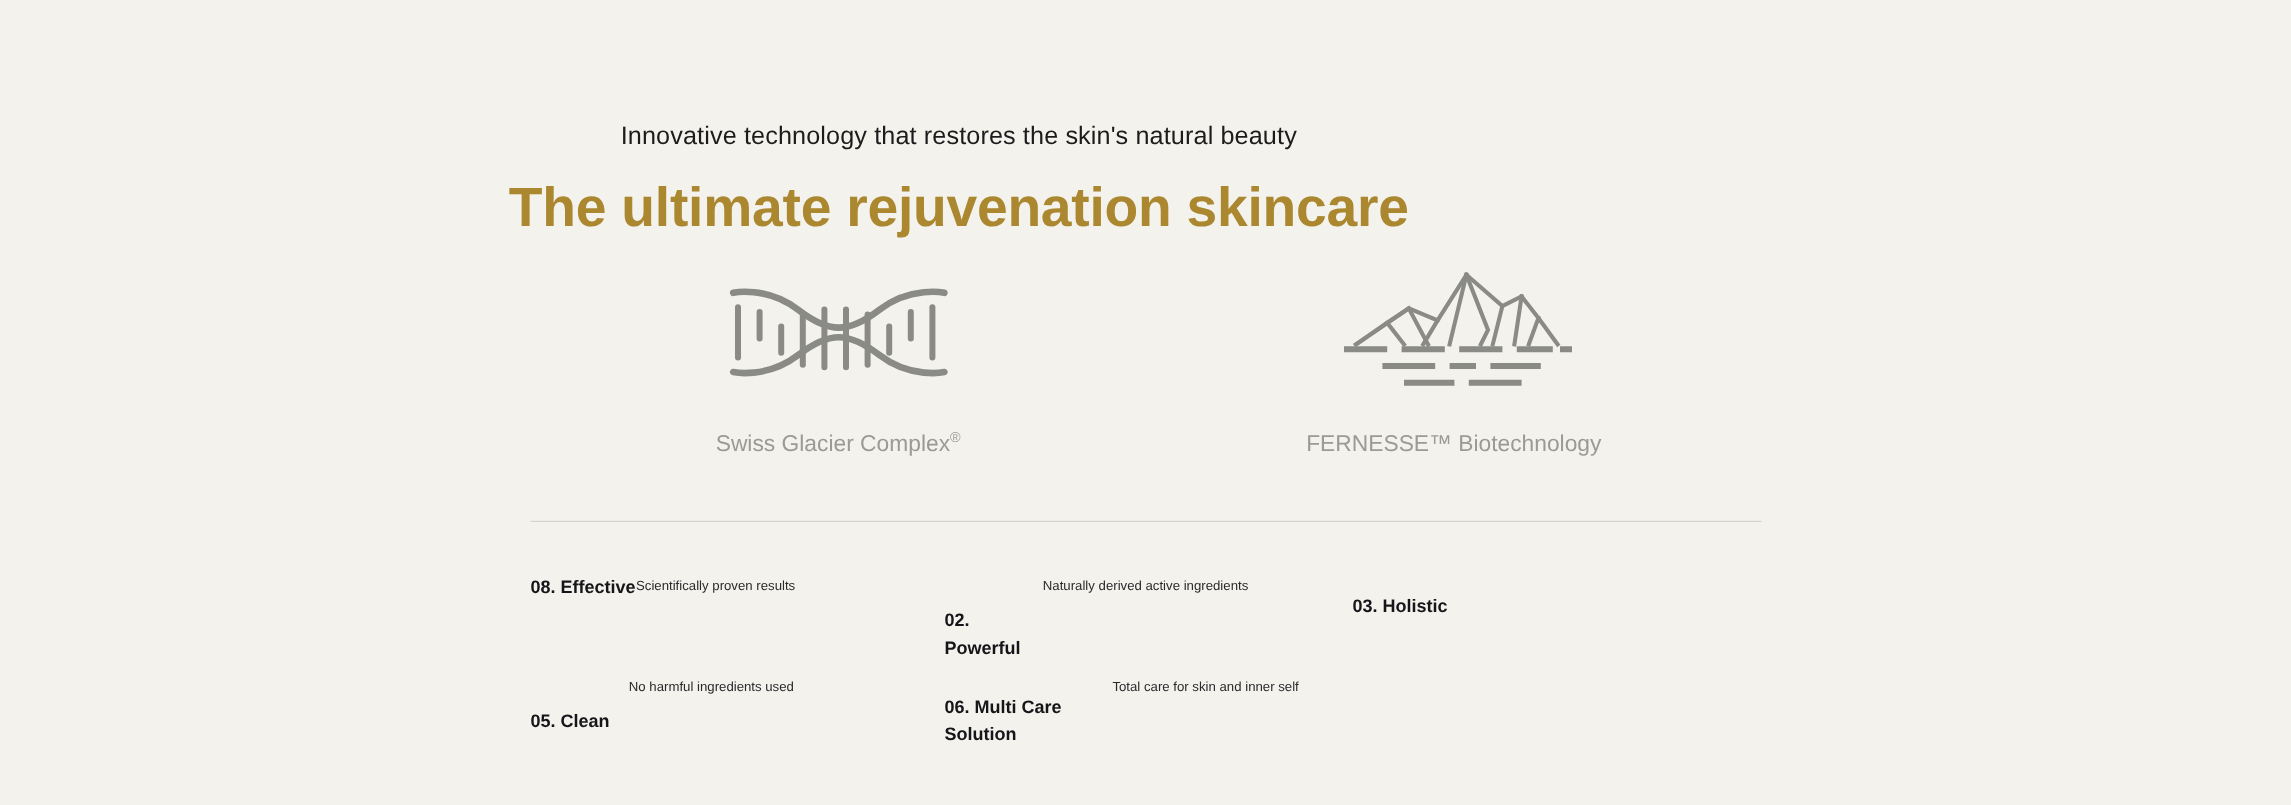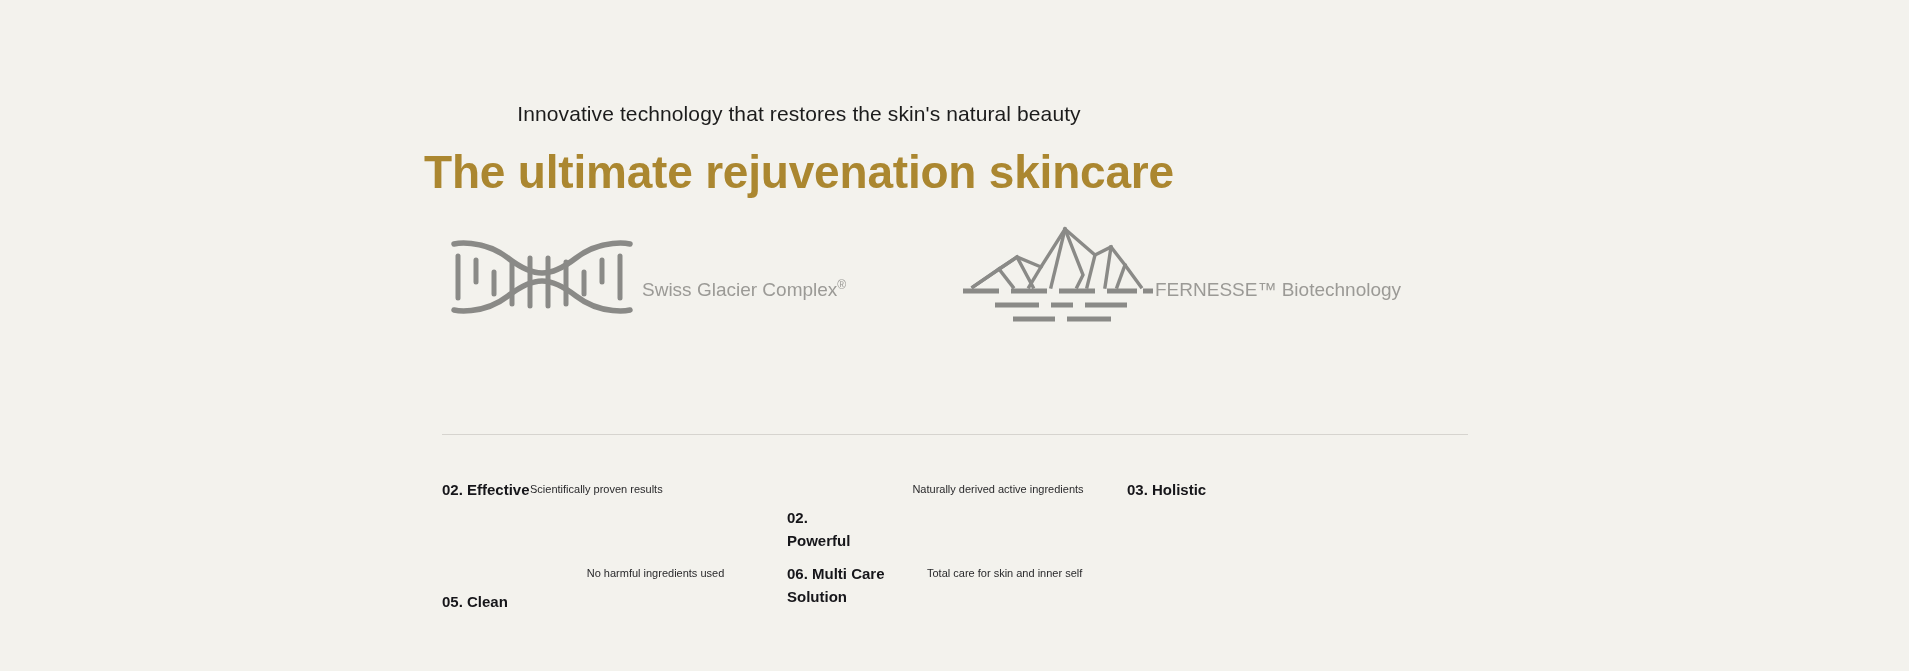--- a/index.html
+++ b/index.html
@@ -49,21 +49,21 @@
   .icon-row {
     position: absolute;
     left: 442px;
     top: 222px;
     width: 1026px;
     display: flex;
   }
   .icon-col {
     width: 50%;
     display: flex;
-    flex-direction: row;
+    flex-direction: column;
     align-items: center;
   }
   .icon-box {
     height: 110px;
     display: flex;
     align-items: center;
     justify-content: center;
   }
   .icon-caption {
     margin-top: 26px;
@@ -118,22 +118,22 @@
     font-weight: 400;
     color: #2a2a2c;
     margin-left: 14px;
     flex: 1 1 auto;
   }
 
   
   .features .col-1 .feature-title { width: 88px; }
   .features .col-1 .feature-desc  { margin-left: 0; }
   .features .col-2 .feature-title { width: 82px; margin-top: 28px; }
-  .features .col-2 .feature-desc  { margin-left: 0; text-align: center; }
-  .features .col-3 .feature-title { width: 86px; }
+  .features .col-2 .feature-desc  { margin-left: 0; }
+  .features .col-3 .feature-title { width: 86px; margin-top: 16px; }
   .features .col-3 .feature-desc  { margin-left: 0; }
   .features .col-3.wide .feature-title { width: 140px; }
 </style>
 </head>
 <body>
 
 <div class="page">
 
   <div class="header">
     <div class="eyebrow">Innovative technology that restores the skin's natural beauty</div>
@@ -203,21 +203,21 @@
       </div>
     </div>
 
   </div>
 
   <div class="divider"></div>
 
   <div class="features">
 
     <div class="feature col-1">
-      <span class="feature-title">02. Effective</span>
+      <span class="feature-title">08. Effective</span>
       <span class="feature-desc">Scientifically proven results</span>
     </div>
 
     <div class="feature col-2">
       <span class="feature-title">02. Powerful</span>
       <span class="feature-desc">Naturally derived active ingredients</span>
     </div>
 
     <div class="feature col-3">
       <span class="feature-title">03. Holistic</span>

